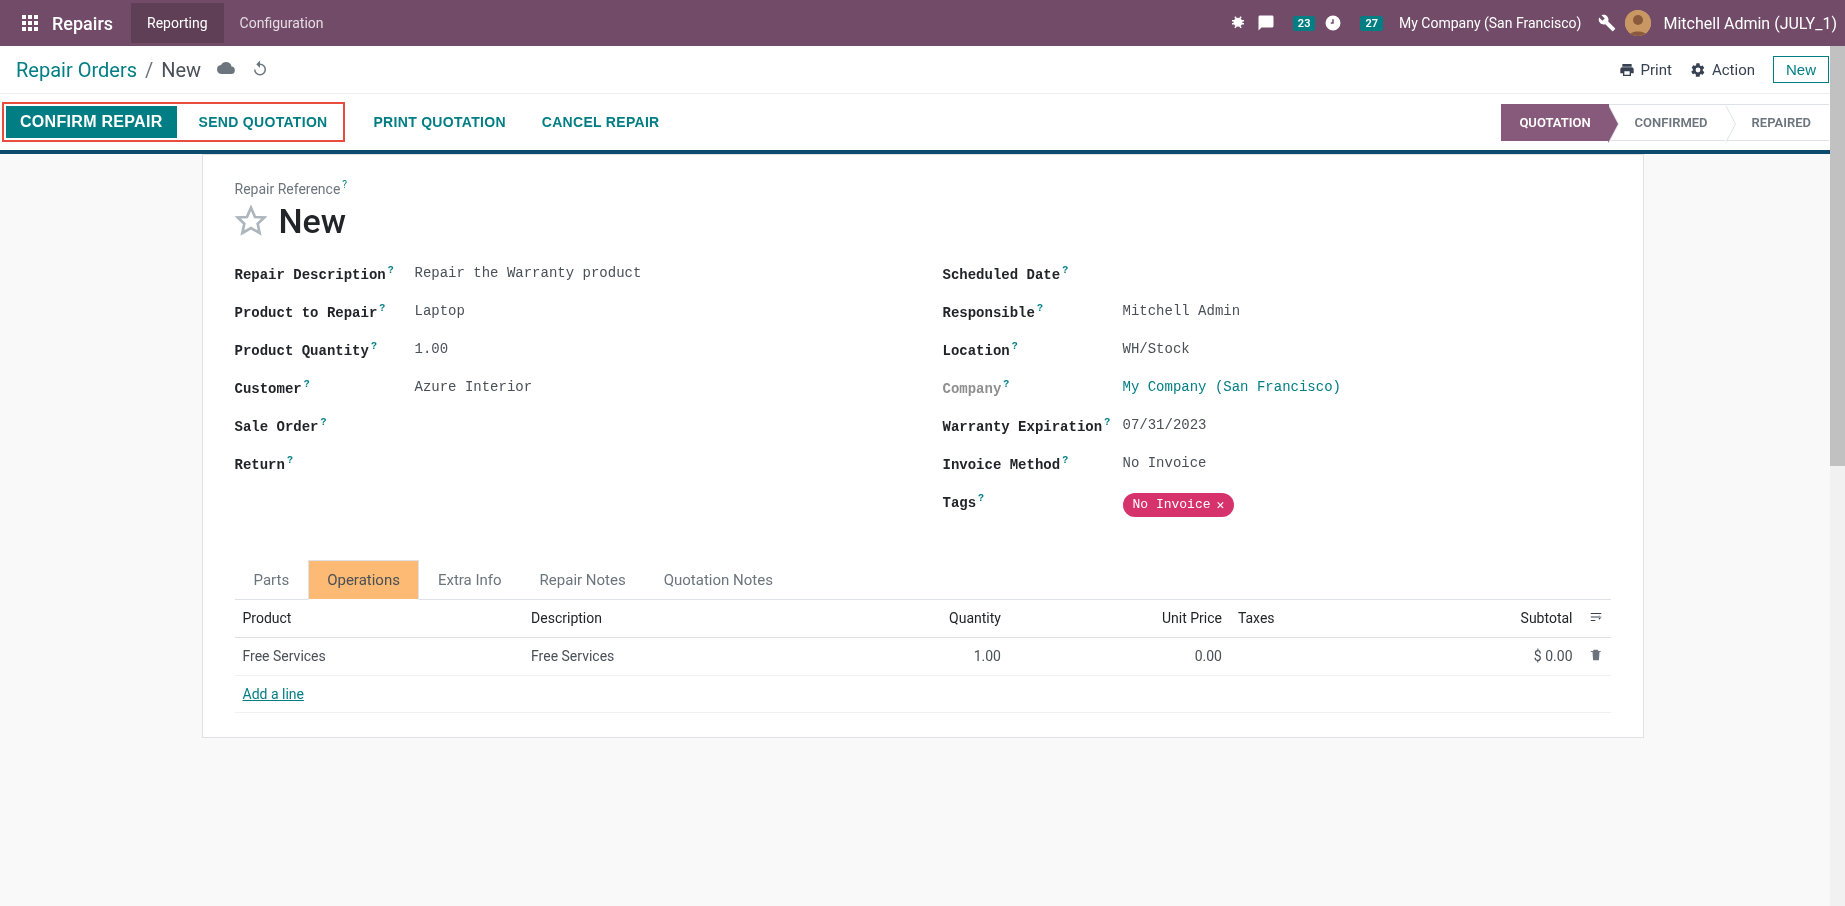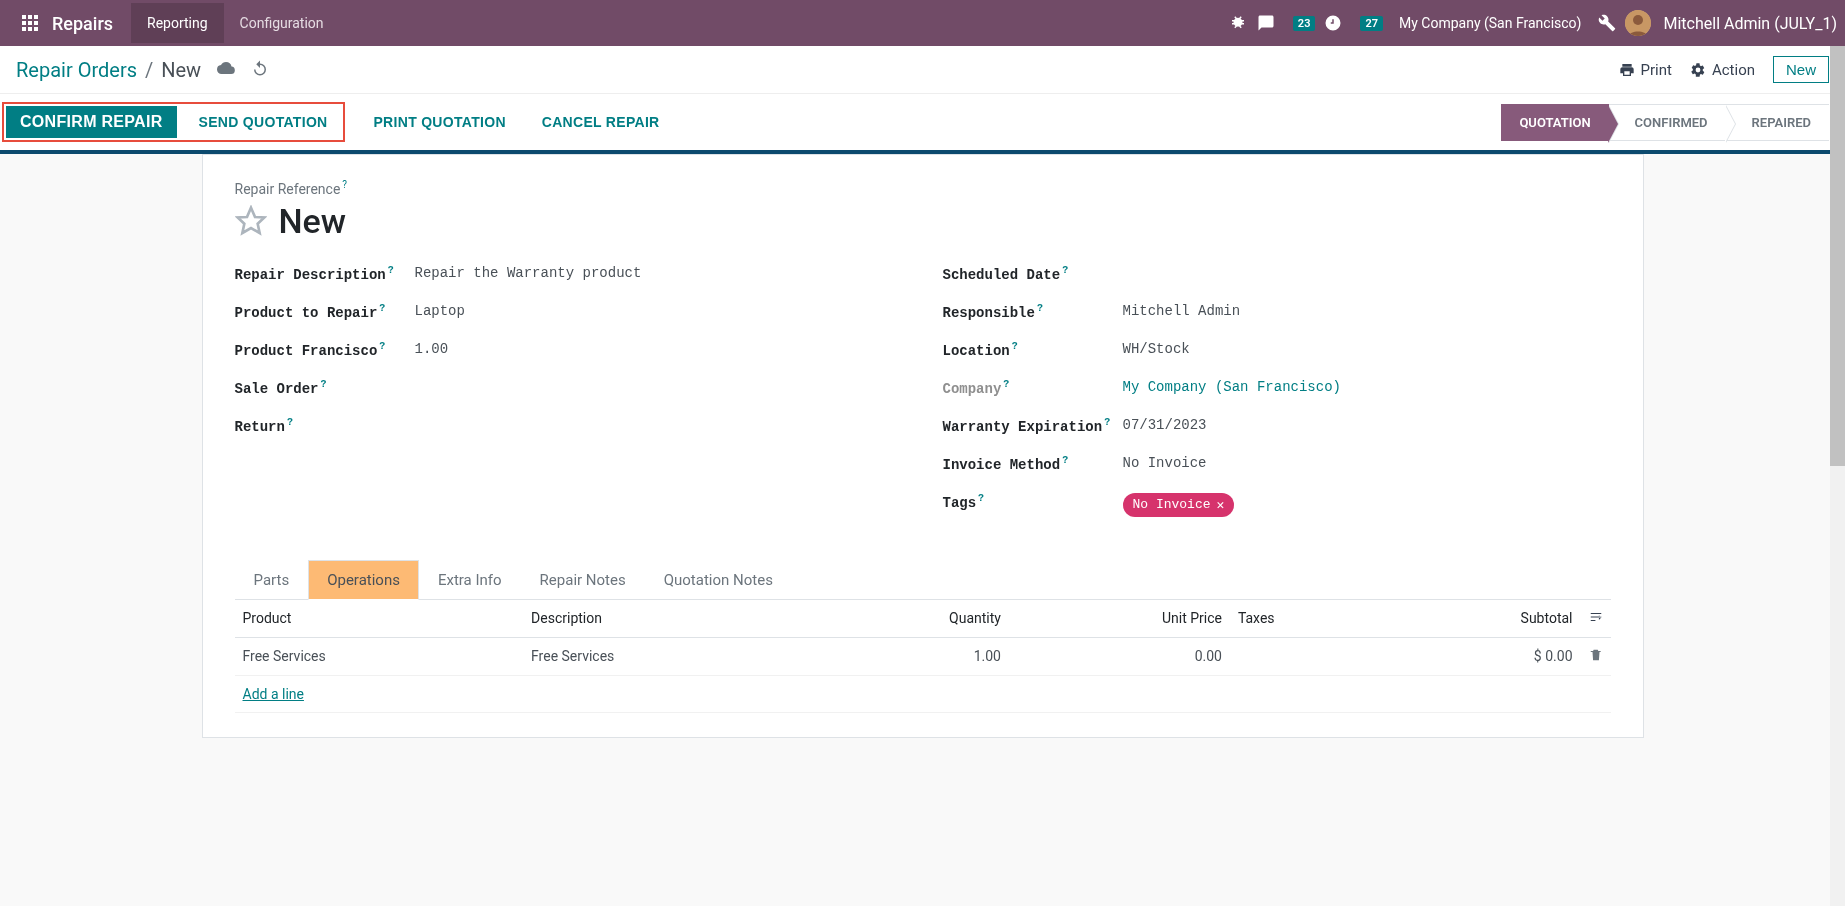--- a/index.html
+++ b/index.html
@@ -215,22 +215,26 @@
       <div class="form-col">
         <div class="form-row">
             <span class="form-label"><span>Repair Description</span><span class="help-q">?</span></span>
             <span class="form-value">Repair the Warranty  product</span>
           </div>
         <div class="form-row">
             <span class="form-label"><span>Product to Repair</span><span class="help-q">?</span></span>
             <span class="form-value">Laptop</span>
           </div>
         <div class="form-row">
-            <span class="form-label"><span>Product Francisco</span><span class="help-q">?</span></span>
+            <span class="form-label"><span>Product Quantity</span><span class="help-q">?</span></span>
             <span class="form-value">1.00</span>
+          </div>
+        <div class="form-row">
+            <span class="form-label"><span>Customer</span><span class="help-q">?</span></span>
+            <span class="form-value">Azure Interior</span>
           </div>
         <div class="form-row">
             <span class="form-label"><span>Sale Order</span><span class="help-q">?</span></span>
             <span class="form-value"></span>
           </div>
         <div class="form-row">
             <span class="form-label"><span>Return</span><span class="help-q">?</span></span>
             <span class="form-value"></span>
           </div>
       </div>

